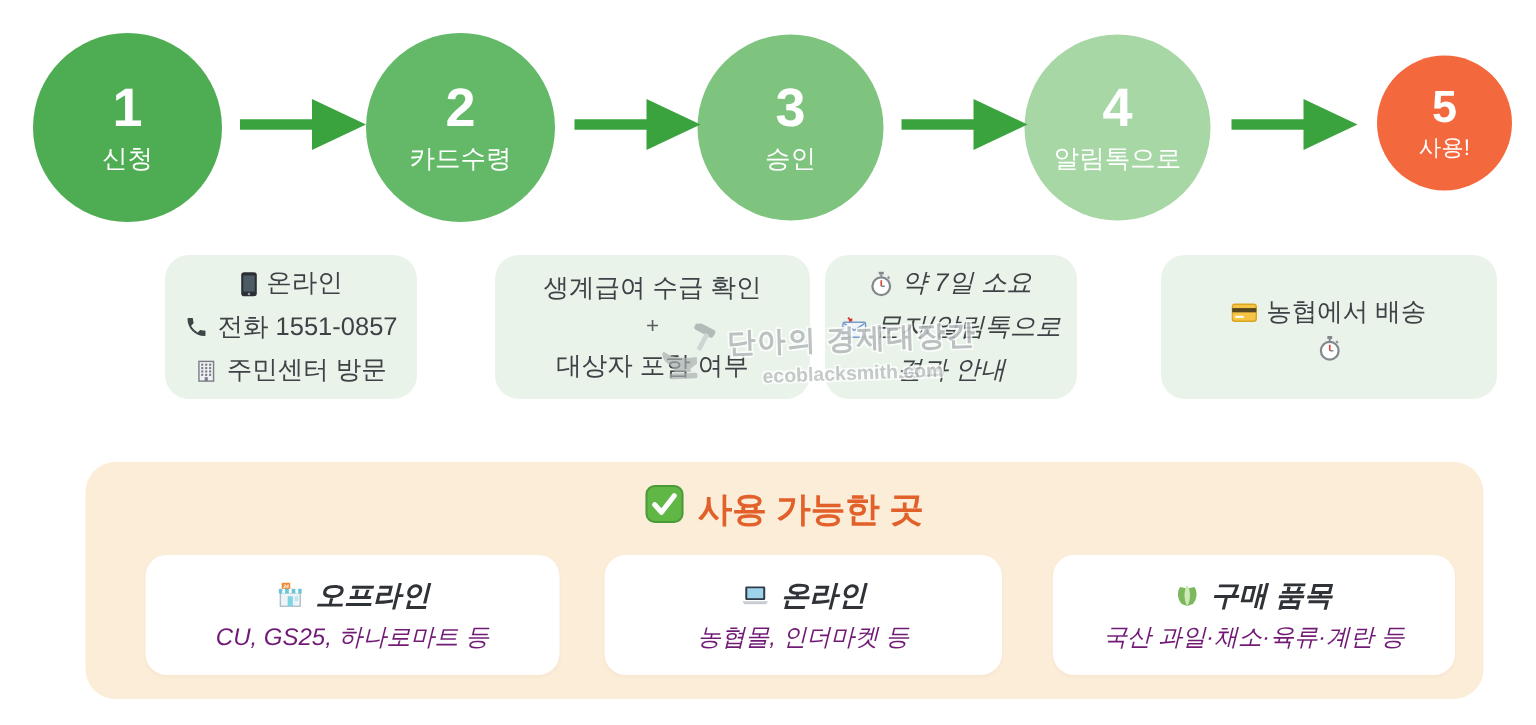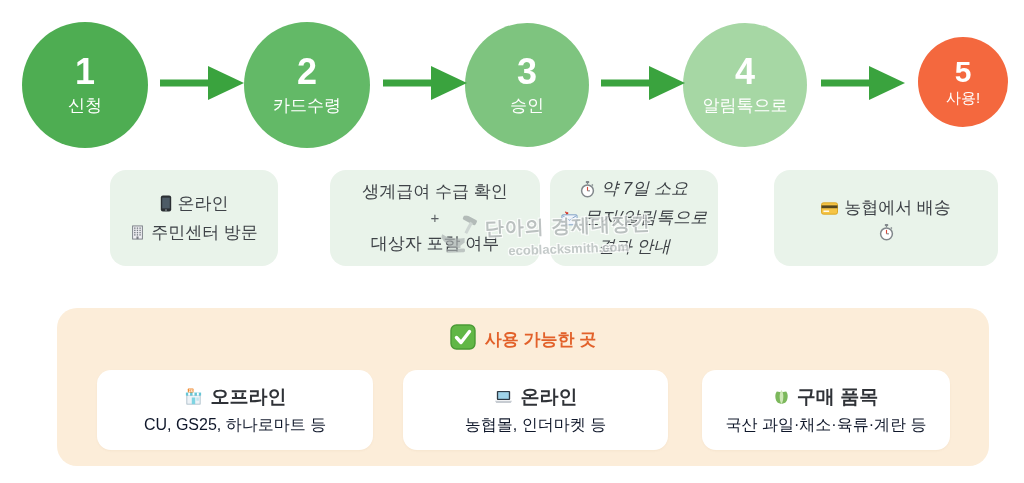--- a/index.html
+++ b/index.html
@@ -35,32 +35,33 @@
   .b3{left:550px;width:168px;font-style:italic;}
   .b4{left:774px;width:224px;}
   .dline{display:flex;align-items:center;justify-content:center;gap:6px;line-height:26px;white-space:nowrap;}
   .plus{font-size:15px;color:#5a5e63;line-height:20px;}
   .ic{display:inline-flex;align-items:center;}
   
   .panel{position:absolute;left:57px;top:308px;width:932px;height:158px;background:#fcedd9;border-radius:20px;}
   .panel-title{
     position:absolute;left:57px;top:322px;width:932px;height:34px;
     display:flex;align-items:center;justify-content:center;gap:9px;
-    font-size:17px;font-weight:bold;color:#e2612a;
+    font-size:23px;font-weight:bold;color:#e2612a;
   }
   .card{
     position:absolute;top:370px;height:80px;background:#ffffff;border-radius:14px;
     display:flex;flex-direction:column;align-items:center;justify-content:center;gap:5px;
     box-shadow:0 1px 2px rgba(180,140,90,0.08);
+    font-style:italic;
   }
   .card1{left:97px;width:276px;}
   .card2{left:403px;width:265px;}
-  .card3{left:702px;width:248px;align-items:center;}
+  .card3{left:702px;width:268px;align-items:center;}
   .card-title{display:flex;align-items:center;gap:8px;font-size:19px;font-weight:bold;color:#2f3237;}
-  .card-sub{font-size:16px;color:#0f172a;}
+  .card-sub{font-size:16px;color:#701a75;}
   
   .watermark{
     position:absolute;left:437px;top:213px;display:flex;align-items:center;gap:4px;
     opacity:0.85;transform:rotate(-2deg);pointer-events:none;
   }
   .wm-text{display:flex;flex-direction:column;align-items:center;}
   .wm-name{
     font-size:19px;font-weight:bold;color:#b3b9b9;letter-spacing:1px;
     text-shadow:-1px -1px 0 #fff,1px -1px 0 #fff,-1px 1px 0 #fff,1px 1px 0 #fff;
   }
@@ -115,20 +116,28 @@
   <div class="dbox b1">
     <div class="dline">
       <span class="ic">
         <svg width="12" height="17" viewBox="0 0 12 18">
             <rect x="0.5" y="0.5" width="11" height="17" rx="2.2" fill="#2b2f33"></rect>
             <rect x="2" y="2.8" width="8" height="11.4" fill="#4d5b66"></rect>
             <circle cx="6" cy="15.9" r="0.9" fill="#9aa0a6"></circle>
           </svg>
       </span>
       <span>온라인</span>
+    </div>
+    <div class="dline">
+      <span class="ic">
+        <svg width="16" height="16" viewBox="0 0 24 24">
+            <path fill="#3f4648" d="M6.62 10.79c1.44 2.83 3.76 5.14 6.59 6.59l2.2-2.2c.27-.27.67-.36 1.02-.24 1.12.37 2.33.57 3.57.57.55 0 1 .45 1 1V20c0 .55-.45 1-1 1-9.39 0-17-7.61-17-17 0-.55.45-1 1-1h3.5c.55 0 1 .45 1 1 0 1.25.2 2.45.57 3.57.11.35.03.74-.25 1.02l-2.2 2.2z"></path>
+          </svg>
+      </span>
+      <span>전화 1551-0857</span>
     </div>
     <div class="dline">
       <span class="ic">
         <svg width="15" height="15" viewBox="0 0 16 16">
           <rect x="2.8" y="1" width="10.4" height="14" fill="#f0f0f4" stroke="#787d84" stroke-width="1"></rect>
           <g fill="#787d84">
             <rect x="4.4" y="2.6" width="1.5" height="1.5"></rect>
               <rect x="7.2" y="2.6" width="1.5" height="1.5"></rect>
               <rect x="10" y="2.6" width="1.5" height="1.5"></rect>
             <rect x="4.4" y="5" width="1.5" height="1.5"></rect>

